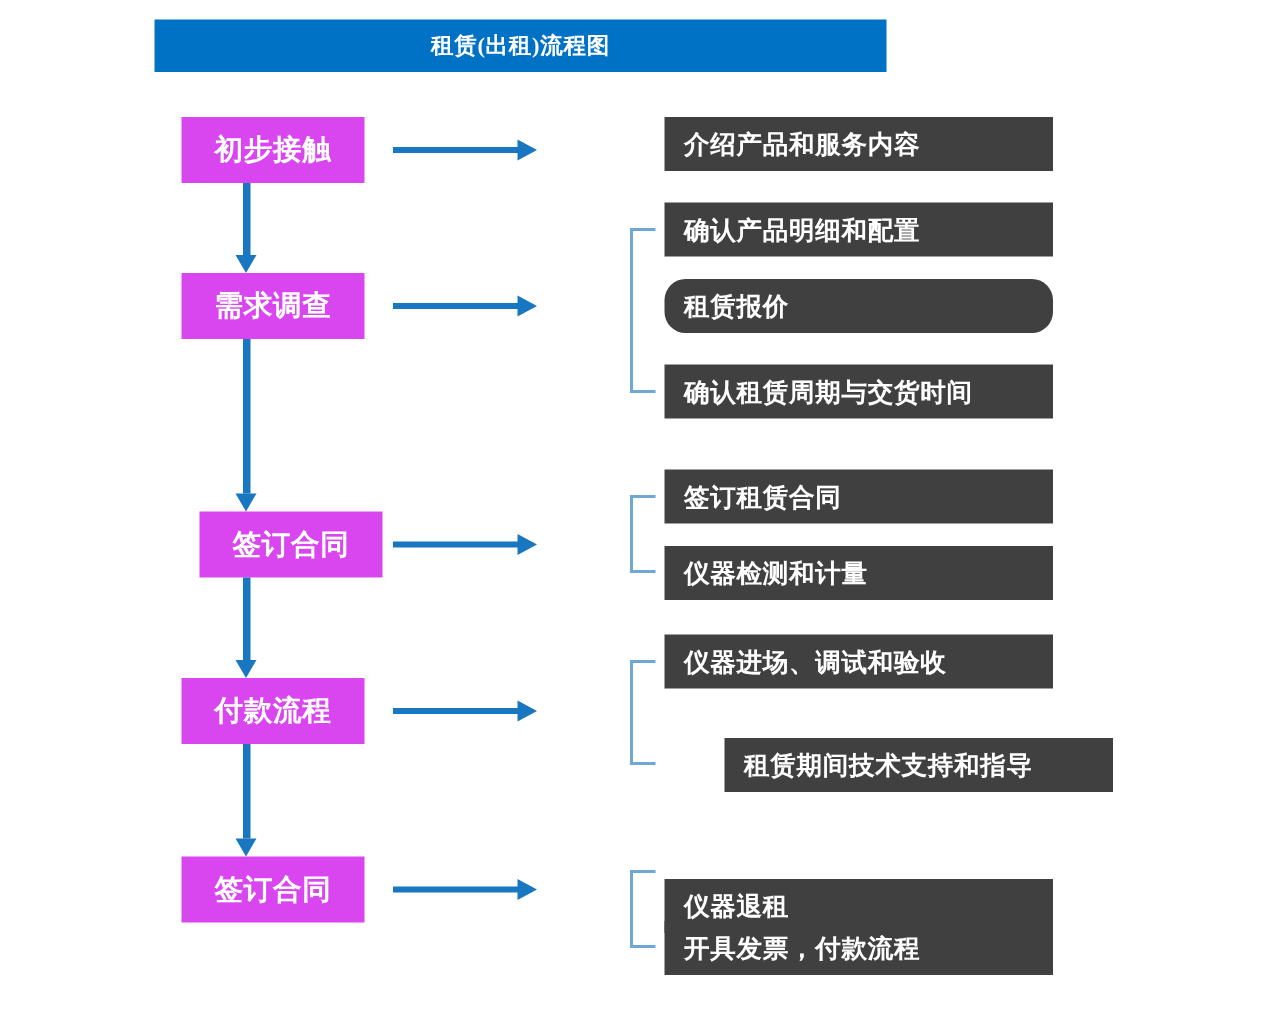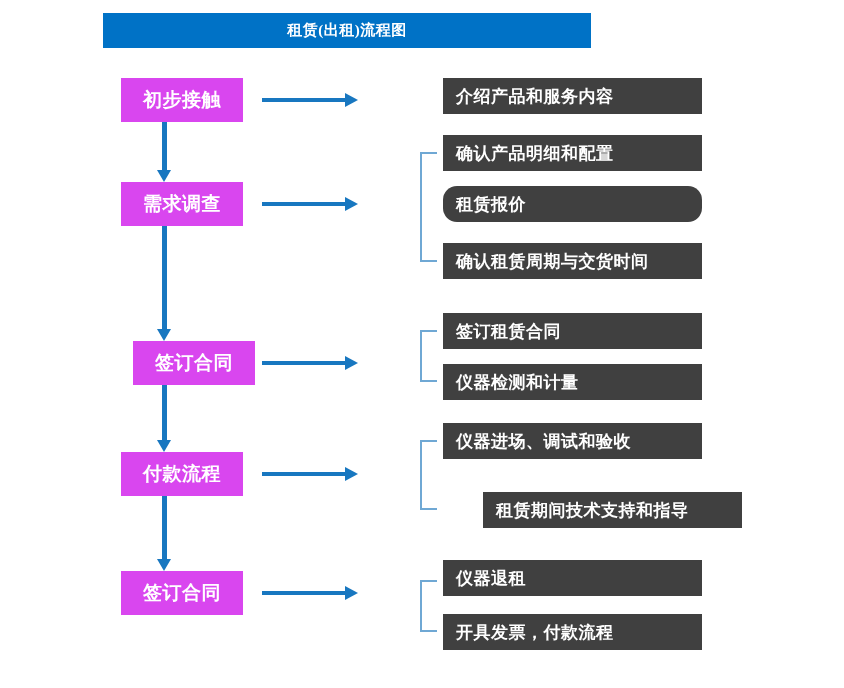--- a/index.html
+++ b/index.html
@@ -147,21 +147,21 @@
     </div>
   <div id="details-layer">
       <div class="detail-box" style="top: 78px;">介绍产品和服务内容</div>
       <div class="detail-box" style="top: 135px;">确认产品明细和配置</div>
       <div class="detail-box" style="top: 186px; border-radius: 14px;">租赁报价</div>
       <div class="detail-box" style="top: 243px;">确认租赁周期与交货时间</div>
       <div class="detail-box" style="top: 313px;">签订租赁合同</div>
       <div class="detail-box" style="top: 364px;">仪器检测和计量</div>
       <div class="detail-box" style="top: 423px;">仪器进场、调试和验收</div>
       <div class="detail-box" style="top: 492px; margin-left: 40px;">租赁期间技术支持和指导</div>
-      <div class="detail-box" style="top: 560px;">仪器退租</div>
+      <div class="detail-box" style="top: 586px;">仪器退租</div>
       <div class="detail-box" style="top: 614px;">开具发票，付款流程</div>
     </div>
   <div id="harrows-layer">
       <div class="h-arrow" style="top: 93px;">
         <div class="shaft"></div>
         <div class="head"></div>
       </div>
       <div class="h-arrow" style="top: 197px;">
         <div class="shaft"></div>
         <div class="head"></div>

